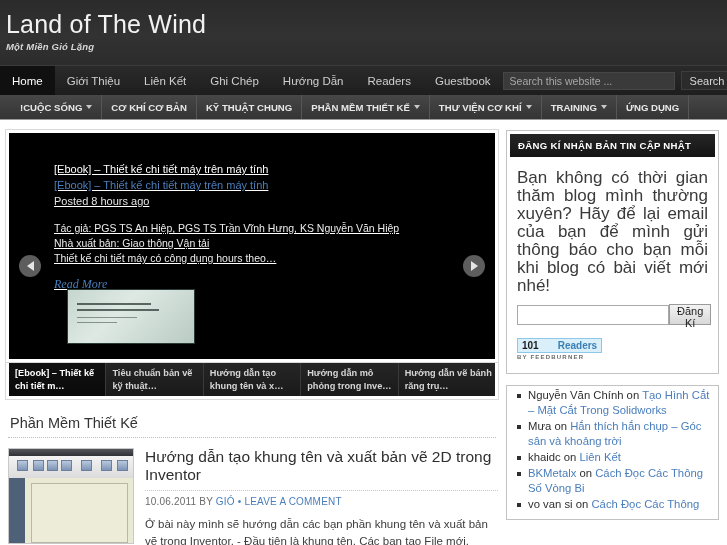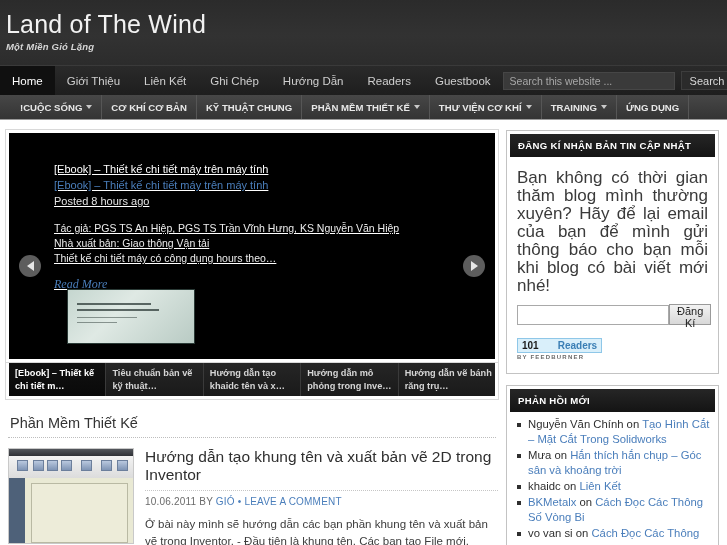--- a/index.html
+++ b/index.html
@@ -429,21 +429,21 @@
         <span class="arrow-tri-l"></span>
       </div>
       <div class="slide-arrow right">
         <span class="arrow-tri-r"></span>
       </div>
     </div>
 
     <div class="slider-tabs">
       <div class="slider-tab active">[Ebook] – Thiết kế chi tiết m…</div>
       <div class="slider-tab">Tiêu chuẩn bản vẽ kỹ thuật…</div>
-      <div class="slider-tab">Hướng dẫn tạo khaidc tên và x…</div>
+      <div class="slider-tab">Hướng dẫn tạo khung tên và x…</div>
       <div class="slider-tab">Hướng dẫn mô phỏng trong Inve…</div>
       <div class="slider-tab">Hướng dẫn vẽ bánh răng trụ…</div>
     </div>
 
     <h2 class="section-title">Phần Mềm Thiết Kế</h2>
     <div class="divider"></div>
 
     <div class="post">
       <div class="post-thumb">
         <div class="pt-ribbon"></div>
@@ -489,21 +489,20 @@
           <div class="feed-count">
             <b>101</b>
             <span>Readers</span>
           </div>
           <div class="feed-by">BY FEEDBURNER</div>
         </div>
       </div>
     </div>
 
     <div class="widget">
-      <div class="widget-title">PHẢN HỒI MỚI</div>
       <ul class="comment-list">
         <li>
           <span>Nguyễn Văn Chính</span>
           <span>on</span>
           <span class="c-link">Tạo Hình Cắt – Mặt Cắt Trong Solidworks</span>
         </li>
         <li>
           <span>Mưa</span>
           <span>on</span>
           <span class="c-link">Hắn thích hắn chụp – Góc sân và khoảng trời</span>

